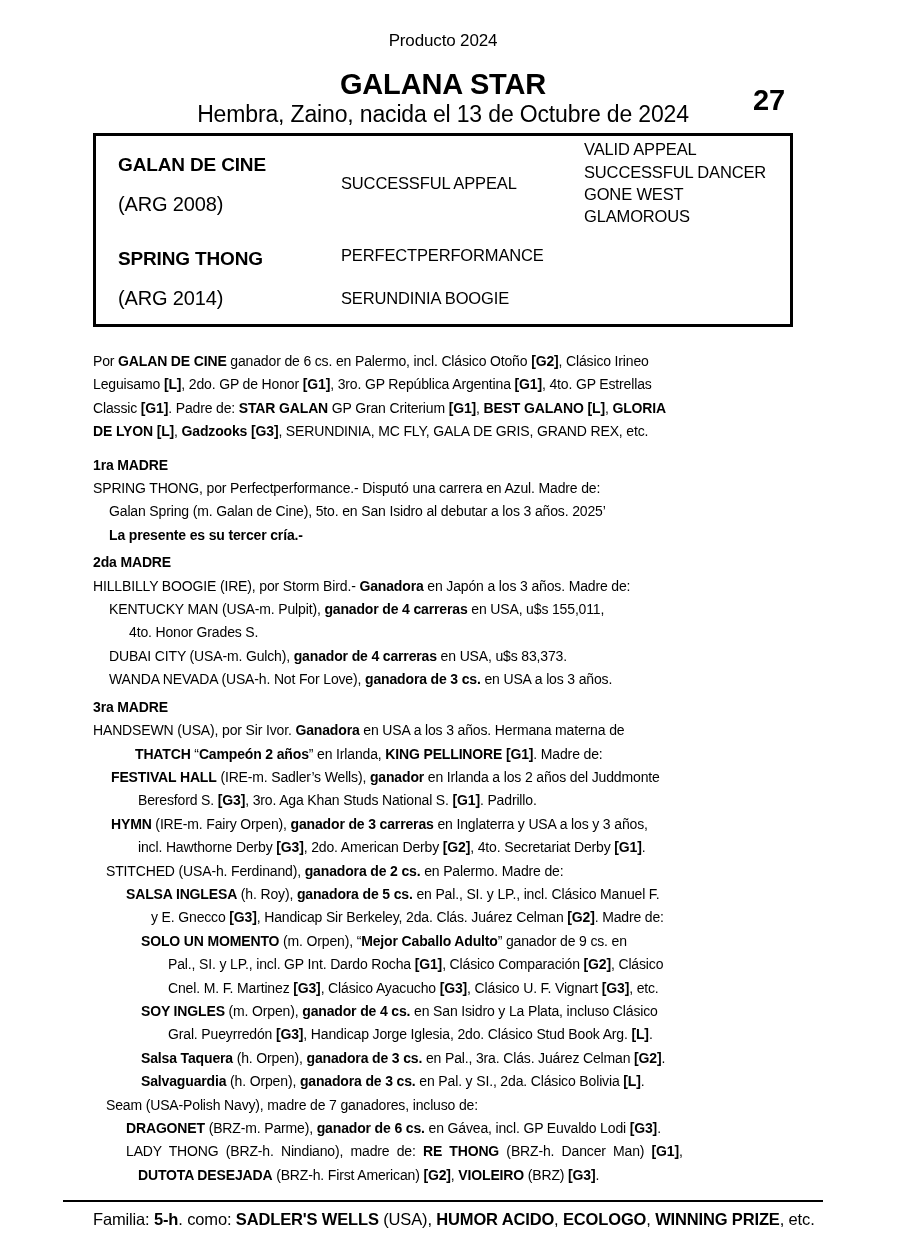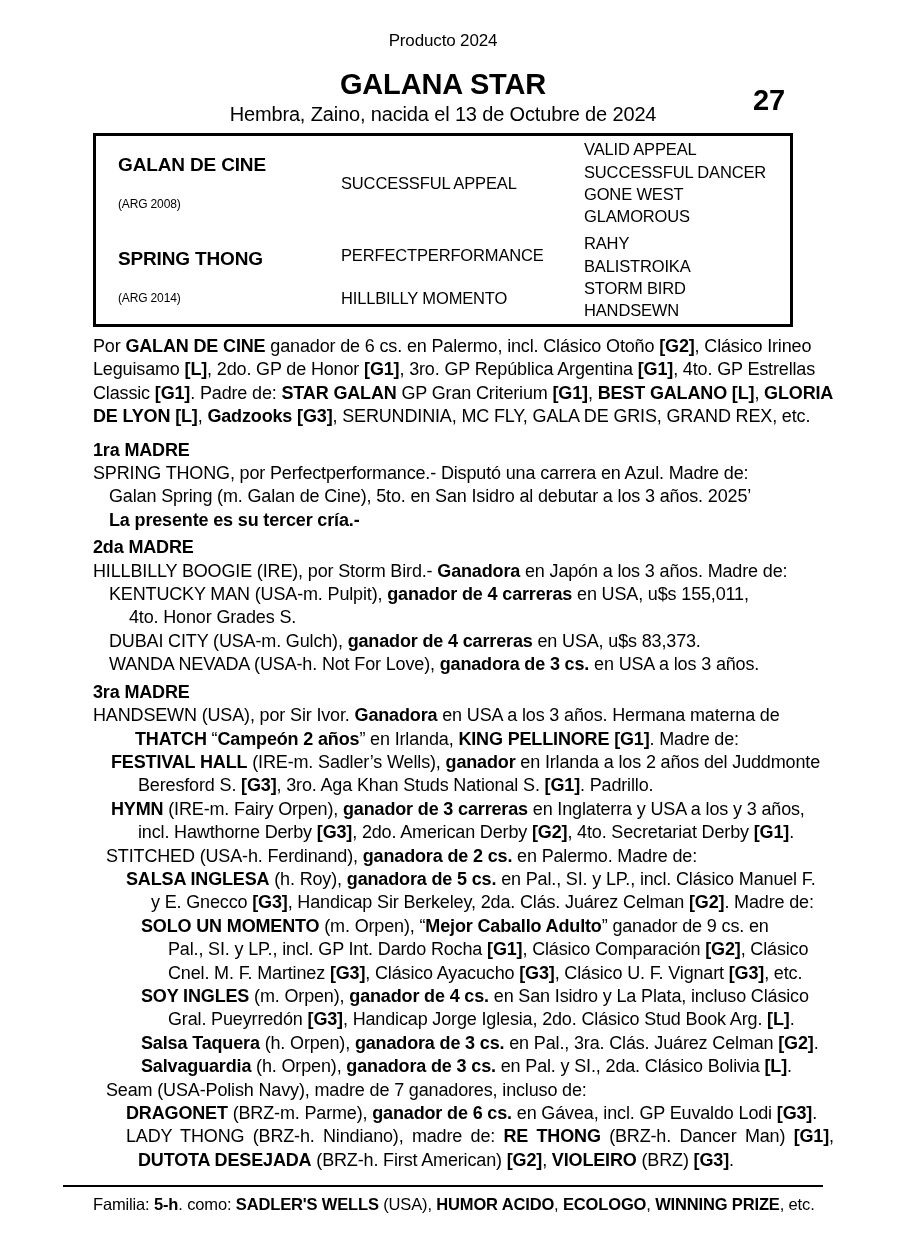--- a/index.html
+++ b/index.html
@@ -7,32 +7,32 @@
     width:900px;height:1248px;box-sizing:border-box;
     margin:0 auto;background:#fff;color:#000;
     font-family:"Liberation Sans","DejaVu Sans",sans-serif;
     padding:30px 107px 0 93px;position:relative;overflow:hidden;
     letter-spacing:-0.15px;
   }
   
   .product-line{text-align:center;font-size:17px;line-height:21px;}
   .title-row{position:relative;text-align:center;font-size:29px;font-weight:bold;line-height:34px;margin-top:16px;}
   .lot-number{position:absolute;right:8px;top:16px;font-size:29px;font-weight:bold;}
-  .subtitle{text-align:center;font-size:20px;line-height:25px;margin-top:1px;}
+  .subtitle{text-align:center;font-size:23px;line-height:25px;margin-top:1px;}
   
   .pedigree{border:3px solid #000;margin-top:6px;height:194px;box-sizing:border-box;display:flex;flex-direction:column;}
   .prow{flex:1;display:grid;grid-template-columns:245px 243px 1fr;}
   .pc1{display:flex;flex-direction:column;justify-content:center;padding-left:22px;}
   .pname{font-weight:bold;font-size:19px;line-height:23px;}
-  .porigin{font-size:12px;line-height:20px;margin-top:18px;}
+  .porigin{font-size:20px;line-height:20px;margin-top:18px;}
   .pc2{display:flex;flex-direction:column;padding:4px 0;}
   .pc2 .parent{flex:1;display:flex;align-items:center;font-size:16.5px;}
   .pc3{display:flex;flex-direction:column;justify-content:center;font-size:16.5px;line-height:22.4px;}
   
-  .doc-body{margin-top:8px;font-size:18px;line-height:23.4px;}
+  .doc-body{margin-top:23px;font-size:14px;line-height:23.4px;}
   .ln{white-space:nowrap;}
   .ln .b{font-weight:bold;}
   .ln.spread{word-spacing:3.5px;}
   
   .footer-rule{height:2px;background:#000;margin:13px -30px 0 -30px;}
   .family-line{text-align:center;font-size:16.5px;line-height:23px;margin-top:6px;white-space:nowrap;}
   .family-line .b{font-weight:bold;}
 </style>
 </head>
 <body>
@@ -64,27 +64,21 @@
         <div>GLAMOROUS</div>
       </div>
     </div>
     <div class="prow">
       <div class="pc1">
         <div class="pname">SPRING THONG</div>
         <div class="porigin">(ARG 2014)</div>
       </div>
       <div class="pc2">
         <div class="parent">PERFECTPERFORMANCE</div>
-        <div class="parent">HILLBILLY MOMENTO</div>
-      </div>
-      <div class="pc3">
-        <div>RAHY</div>
-        <div>BALISTROIKA</div>
-        <div>STORM BIRD</div>
-        <div>HANDSEWN</div>
+        <div class="parent">SERUNDINIA BOOGIE</div>
       </div>
     </div>
   </div>
 
   <div class="doc-body">
       <div class="ln"><span>Por </span><span class="b">GALAN DE CINE</span><span> ganador de 6 cs. en Palermo, incl. Clásico Otoño </span><span class="b">[G2]</span><span>, Clásico Irineo</span></div>
       <div class="ln"><span>Leguisamo </span><span class="b">[L]</span><span>, 2do. GP de Honor </span><span class="b">[G1]</span><span>, 3ro. GP República Argentina </span><span class="b">[G1]</span><span>, 4to. GP Estrellas</span></div>
       <div class="ln"><span>Classic </span><span class="b">[G1]</span><span>. Padre de: </span><span class="b">STAR GALAN</span><span> GP Gran Criterium </span><span class="b">[G1]</span><span>, </span><span class="b">BEST GALANO [L]</span><span>, </span><span class="b">GLORIA</span></div>
       <div class="ln"><span class="b">DE LYON [L]</span><span>, </span><span class="b">Gadzooks [G3]</span><span>, SERUNDINIA, MC FLY, GALA DE GRIS, GRAND REX, etc.</span></div>
       <div class="ln" style="margin-top: 10px;"><span class="b">1ra MADRE</span></div>

